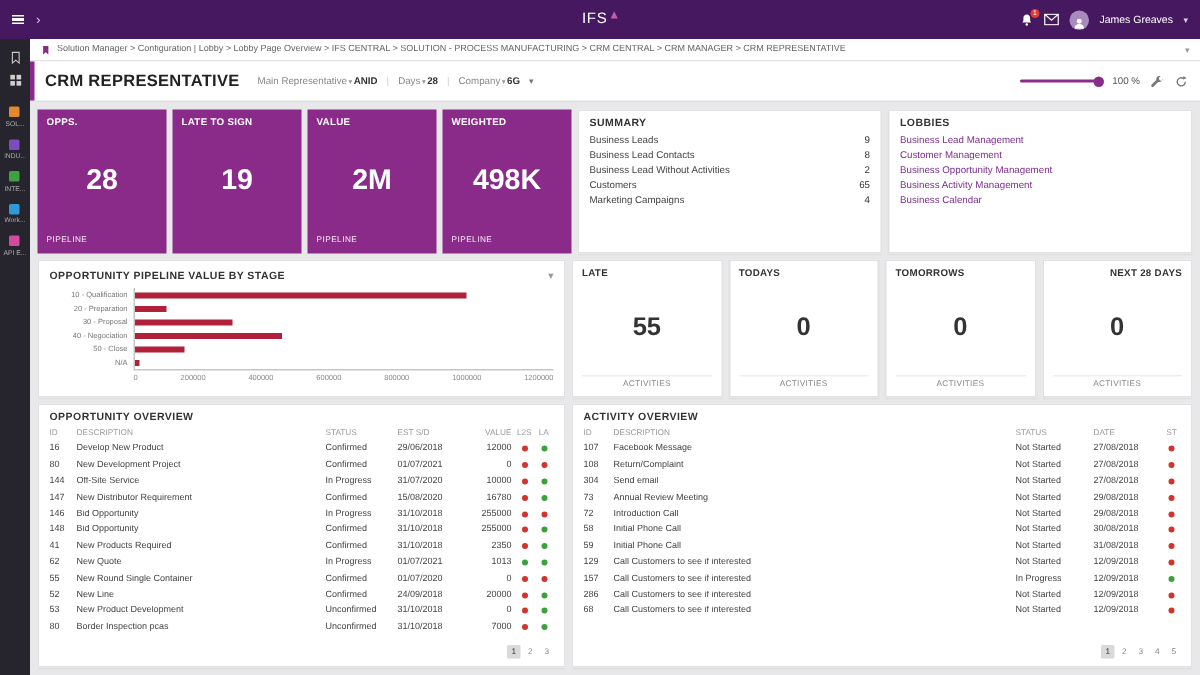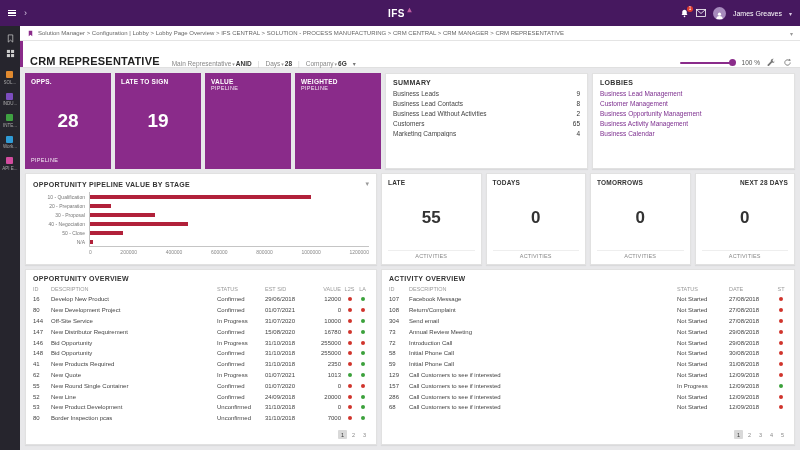--- a/index.html
+++ b/index.html
@@ -4,42 +4,42 @@
 <style>
 *{margin:0;padding:0;box-sizing:border-box}
 body{background:#666}
 #screen{width:800px;height:450px;background:#e8e8ea;font-family:"Liberation Sans",sans-serif;overflow:hidden;display:flex;flex-direction:column}
 
 .topbar{height:26px;background:var(--topbar,#46185f);display:flex;align-items:center;padding:0 8px;color:#fff;flex:0 0 auto;position:relative}
 .tleft{display:flex;align-items:center;gap:8px}
 .hamburger{display:flex;flex-direction:column;gap:1.5px;cursor:pointer}
 .hamburger i{display:block;width:8px;height:1.2px;background:#fff}
 .chev{color:#d9c9e4;font-size:9px;line-height:1;cursor:pointer}
-.brand{position:absolute;left:50%;top:50%;transform:translate(-50%,-50%);display:flex;align-items:flex-start;gap:2px;font-weight:bold;font-size:10px;letter-spacing:.5px}
+.brand{position:absolute;left:50%;top:50%;transform:translate(-50%,-50%);display:flex;align-items:flex-start;gap:2px;font-weight:normal;font-size:10px;letter-spacing:.5px}
 .tright{margin-left:auto;display:flex;align-items:center;gap:7px}
 .bellwrap{position:relative;cursor:pointer}
 .badge{position:absolute;top:-3px;right:-4px;background:#e03c31;color:#fff;font-size:4.5px;min-width:6px;height:6px;border-radius:3px;display:flex;align-items:center;justify-content:center;padding:0 1px}
 .avatar{width:13px;height:13px;border-radius:50%;background:#a78bbd;display:flex;align-items:flex-end;justify-content:center;overflow:hidden;cursor:pointer}
 .uname{font-size:7px;cursor:pointer}
 .caret{font-size:6px;color:#d9c9e4;cursor:pointer}
 
 .bodywrap{flex:1;display:flex;min-height:0}
 .sidebar{width:20px;background:#26252d;display:flex;flex-direction:column;align-items:center;padding-top:5px;flex:0 0 auto}
 .sideicon{margin:3px 0;cursor:pointer}
 .sideitems{margin-top:6px;display:flex;flex-direction:column;align-items:center}
 .sideitem{display:flex;flex-direction:column;align-items:center;margin:4px 0;cursor:pointer}
 .sideswatch{width:7px;height:7px;border-radius:1px;background:#888}
 .sidelabel{font-size:4.5px;color:#aaa;margin-top:1.5px;max-width:17px;white-space:nowrap;overflow:hidden}
 .main{flex:1;display:flex;flex-direction:column;min-width:0}
 
 .breadbar{height:15px;background:#fff;border-bottom:1px solid #e4e4e4;display:flex;align-items:center;gap:4px;padding:0 7px;flex:0 0 auto}
 .breadtext{font-size:6px;color:#666;white-space:nowrap;overflow:hidden;cursor:pointer}
 .breadcaret{font-size:6px;color:#999;margin-left:auto;cursor:pointer}
 
-.titlebar{height:27px;background:#fff;display:flex;align-items:flex-end;flex:0 0 auto;border-bottom:1px solid #e0e0e0}
+.titlebar{height:27px;background:#fff;display:flex;align-items:center;flex:0 0 auto;border-bottom:1px solid #e0e0e0}
 .titleaccent{width:3px;height:100%;background:var(--accent,#8a2b8a)}
 .pagetitle{font-size:11px;font-weight:bold;color:#222;margin-left:7px;letter-spacing:.2px;white-space:nowrap}
 .filters{display:flex;align-items:center;margin-left:12px;font-size:6.5px;color:#555}
 .filtersegs{display:flex;align-items:center}
 .filterseg{display:flex;align-items:center;cursor:pointer}
 .filterseg + .filterseg::before{content:"|";color:#ccc;margin:0 6px}
 .flabel{color:#888}
 .fcaret{font-size:5px;color:#999;margin:0 1px}
 .fvalue{font-weight:bold;color:#333}
 .fcaret2{font-size:6px;color:#777;margin-left:6px;cursor:pointer}
@@ -251,23 +251,25 @@
           <div class="kpiwrap"><div class="kpi">
     <div class="kpi-title">OPPS.</div>
     <div class="kpi-value">28</div>
     <div class="kpi-footer">PIPELINE</div>
   </div><div class="kpi">
     <div class="kpi-title">LATE TO SIGN</div>
     <div class="kpi-value">19</div>
     <div class="kpi-footer"></div>
   </div><div class="kpi">
     <div class="kpi-title">VALUE</div>
+    <div class="kpi-value">2M</div>
     <div class="kpi-footer">PIPELINE</div>
   </div><div class="kpi">
     <div class="kpi-title">WEIGHTED</div>
+    <div class="kpi-value">498K</div>
     <div class="kpi-footer">PIPELINE</div>
   </div></div>
           <div class="card listcard">
             <div class="cardtitle">SUMMARY</div>
             <div class="sumrows">
                 <div class="sumrow">
     <span class="sumlabel">Business Leads</span>
     <span class="sumval">9</span>
   </div>
                 <div class="sumrow">

